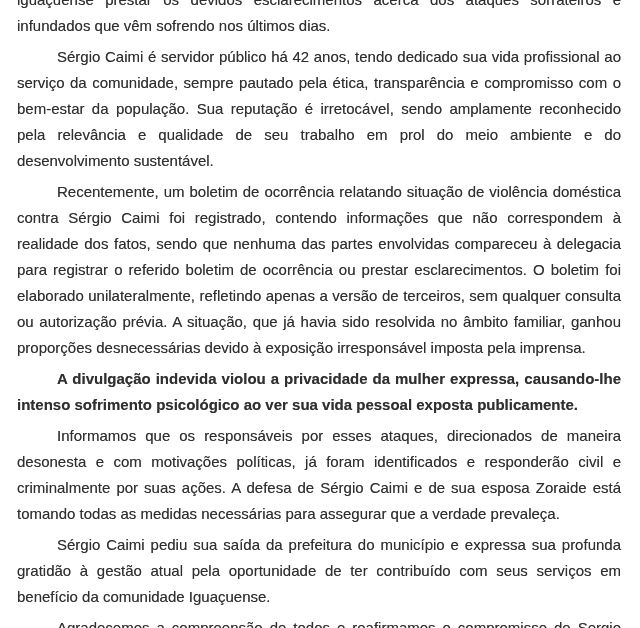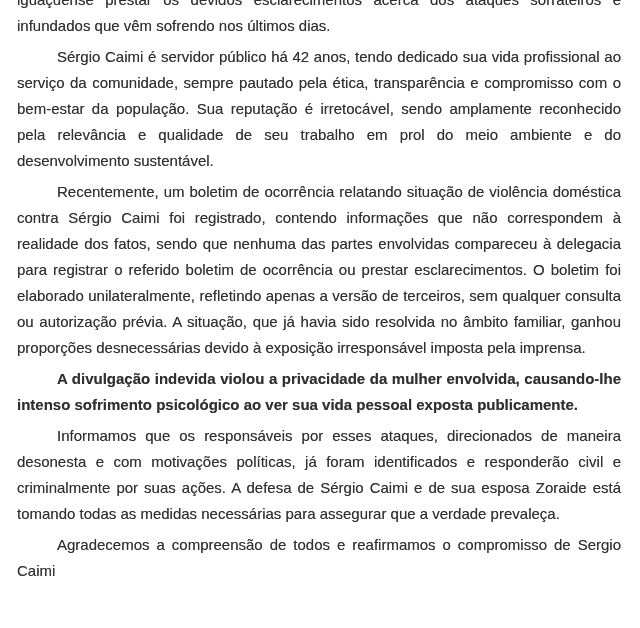--- a/index.html
+++ b/index.html
@@ -41,17 +41,18 @@
   }
 </style>
 </head>
 <body>
 
 <div class="page">
   <div class="content">
     <p class="para continuation">iguaçuense prestar os devidos esclarecimentos acerca dos ataques sorrateiros e infundados que vêm sofrendo nos últimos dias.</p>
     <p class="para">Sérgio Caimi é servidor público há 42 anos, tendo dedicado sua vida profissional ao serviço da comunidade, sempre pautado pela ética, transparência e compromisso com o bem-estar da população. Sua reputação é irretocável, sendo amplamente reconhecido pela relevância e qualidade de seu trabalho em prol do meio ambiente e do desenvolvimento sustentável.</p>
     <p class="para">Recentemente, um boletim de ocorrência relatando situação de violência doméstica contra Sérgio Caimi foi registrado, contendo informações que não correspondem à realidade dos fatos, sendo que nenhuma das partes envolvidas compareceu à delegacia para registrar o referido boletim de ocorrência ou prestar esclarecimentos. O boletim foi elaborado unilateralmente, refletindo apenas a versão de terceiros, sem qualquer consulta ou autorização prévia. A situação, que já havia sido resolvida no âmbito familiar, ganhou proporções desnecessárias devido à exposição irresponsável imposta pela imprensa.</p>
-    <p class="para bold">A divulgação indevida violou a privacidade da mulher envolvida, causando-lhe intenso sofrimento psicológico ao ver sua vida pessoal exposta publicamente.</p>
+    <p class="para bold">A divulgação indevida violou a privacidade da mulher expressa, causando-lhe intenso sofrimento psicológico ao ver sua vida pessoal exposta publicamente.</p>
     <p class="para">Informamos que os responsáveis por esses ataques, direcionados de maneira desonesta e com motivações políticas, já foram identificados e responderão civil e criminalmente por suas ações. A defesa de Sérgio Caimi e de sua esposa Zoraide está tomando todas as medidas necessárias para assegurar que a verdade prevaleça.</p>
+    <p class="para">Sérgio Caimi pediu sua saída da prefeitura do município e expressa sua profunda gratidão à gestão atual pela oportunidade de ter contribuído com seus serviços em benefício da comunidade Iguaçuense.</p>
     <p class="para">Agradecemos a compreensão de todos e reafirmamos o compromisso de Sergio Caimi</p>
   </div>
 </div>
 
 </body></html>

